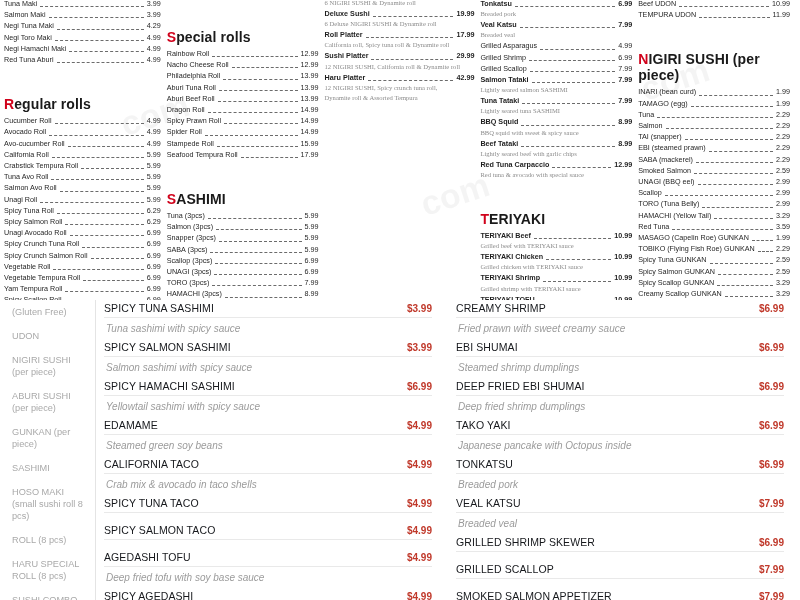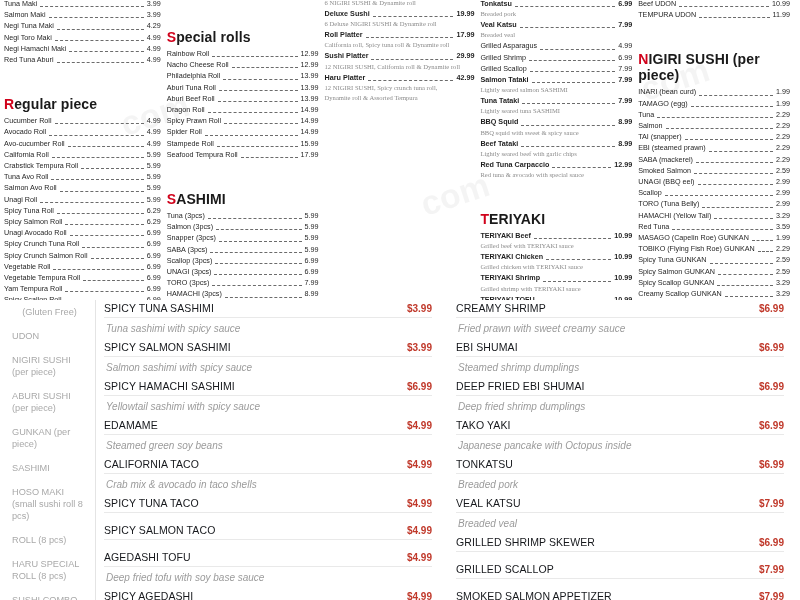--- a/index.html
+++ b/index.html
@@ -71,21 +71,21 @@
     display:flex; background:#fff; overflow:hidden;
   }
   #sidebar {
     width: 96px; flex: 0 0 96px; padding: 4px 8px 0 12px;
     border-right: 1px solid #e4e4e4;
   }
   .side-item {
     font-size: 9.2px; color:#a9a9a9; line-height: 12px;
     margin-bottom: 12px; cursor:pointer;
   }
-  .side-item:first-child { margin-top: 2px; text-align: center; }
+  .side-item:first-child { margin-top: 2px; }
 
   .mcol {
     flex: 1 1 0; padding: 0 10px 0 10px; min-width:0;
   }
   .mcol.left { padding-left: 8px; padding-right: 14px; }
   .mcol.right { padding-left: 10px; padding-right: 16px; border-left: 0; }
 
   .m-item { padding-top: 2px; }
   .m-line {
     display:flex; align-items:baseline;
@@ -142,21 +142,21 @@
             <span class="nm">Negi Hamachi Maki</span>
             <span class="dots"></span>
             <span class="pr">4.99</span>
           </div>
           <div class="s-row">
             <span class="nm">Red Tuna Aburi</span>
             <span class="dots"></span>
             <span class="pr">4.99</span>
           </div>
           <div class="s-spacer big"></div>
-          <div class="s-head"><span class="cap">R</span><span>egular piece</span></div>
+          <div class="s-head"><span class="cap">R</span><span>egular rolls</span></div>
           <div class="s-row">
             <span class="nm">Cucumber Roll</span>
             <span class="dots"></span>
             <span class="pr">4.99</span>
           </div>
           <div class="s-row">
             <span class="nm">Avocado Roll</span>
             <span class="dots"></span>
             <span class="pr">4.99</span>
           </div>

